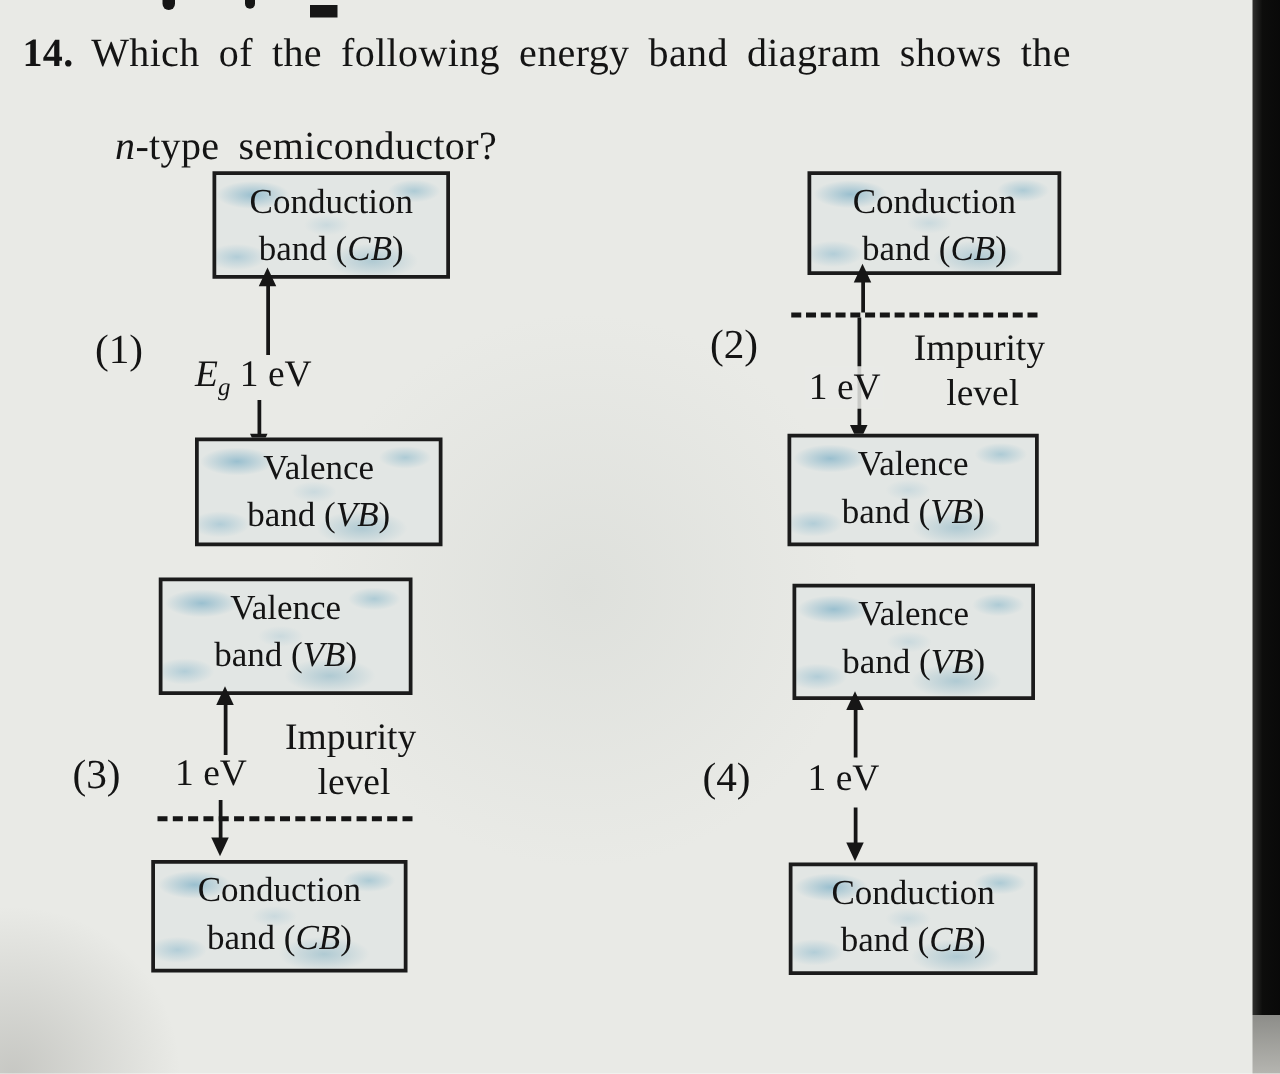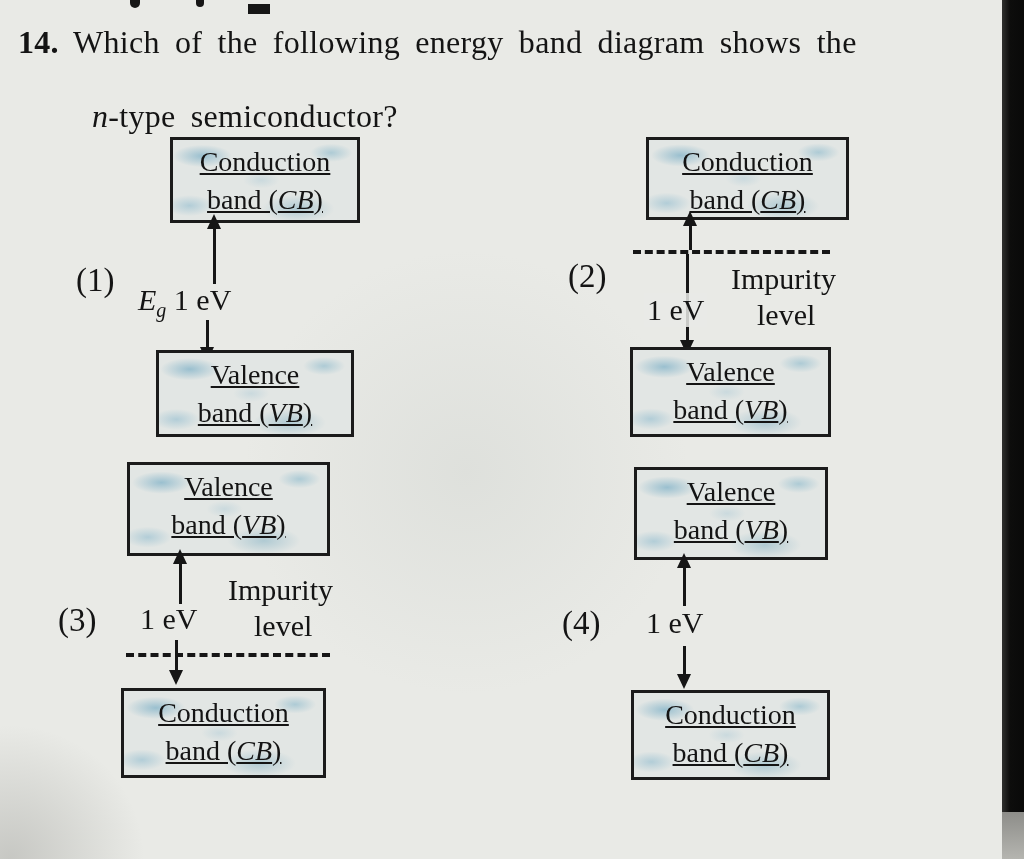--- a/index.html
+++ b/index.html
@@ -37,21 +37,20 @@
     font-size:28px;
     line-height:38px;
     padding-top:3px;
     background-color:#e2e6e4;
     background-image:
       radial-gradient(ellipse 42px 16px at 16% 20%, rgba(95,160,190,.55), transparent 70%),
       radial-gradient(ellipse 30px 13px at 86% 16%, rgba(110,170,195,.45), transparent 70%),
       radial-gradient(ellipse 52px 20px at 68% 86%, rgba(100,160,185,.40), transparent 70%),
       radial-gradient(ellipse 34px 15px at 9% 82%, rgba(120,175,200,.45), transparent 70%),
       radial-gradient(ellipse 26px 12px at 48% 50%, rgba(140,185,205,.28), transparent 70%);
-    text-decoration: underline;
   }
 
   .arrow { position:absolute; width:3px; background:#161616; }
   .arrow.head-up::before {
     content:''; position:absolute; top:-13px; left:-6px; width:0; height:0;
     border-left:7px solid transparent; border-right:7px solid transparent;
     border-bottom:15px solid #161616;
   }
   .arrow.head-down::after {
     content:''; position:absolute; bottom:-13px; left:-6px; width:0; height:0;
@@ -83,21 +82,21 @@
   </div>
 
   <div class="opt-label" style="left:76px; top:262px;">(1)</div>
 
   <div class="band-box" style="left:170px; top:137px; width:190px; height:86px;">
     <div><span>Conduction</span></div>
     <div><span>band (</span><span class="it">CB</span><span>)</span></div>
   </div>
 
   <div class="arrow head-up" style="left:213px; top:227px; height:57px;"></div>
-  <div class="small-label" style="left:138px; top:283px;">
+  <div class="small-label" style="left:156px; top:283px;">
     <span class="it">E</span><sub class="gsub">g</sub>&nbsp;<span>1 eV</span>
   </div>
   <div class="arrow head-down" style="left:206px; top:320px; height:29px;"></div>
 
   <div class="band-box" style="left:156px; top:350px; width:198px; height:87px;">
     <div><span>Valence</span></div>
     <div><span>band (</span><span class="it">VB</span><span>)</span></div>
   </div>
 
   <div class="opt-label" style="left:568px; top:258px;">(2)</div>

